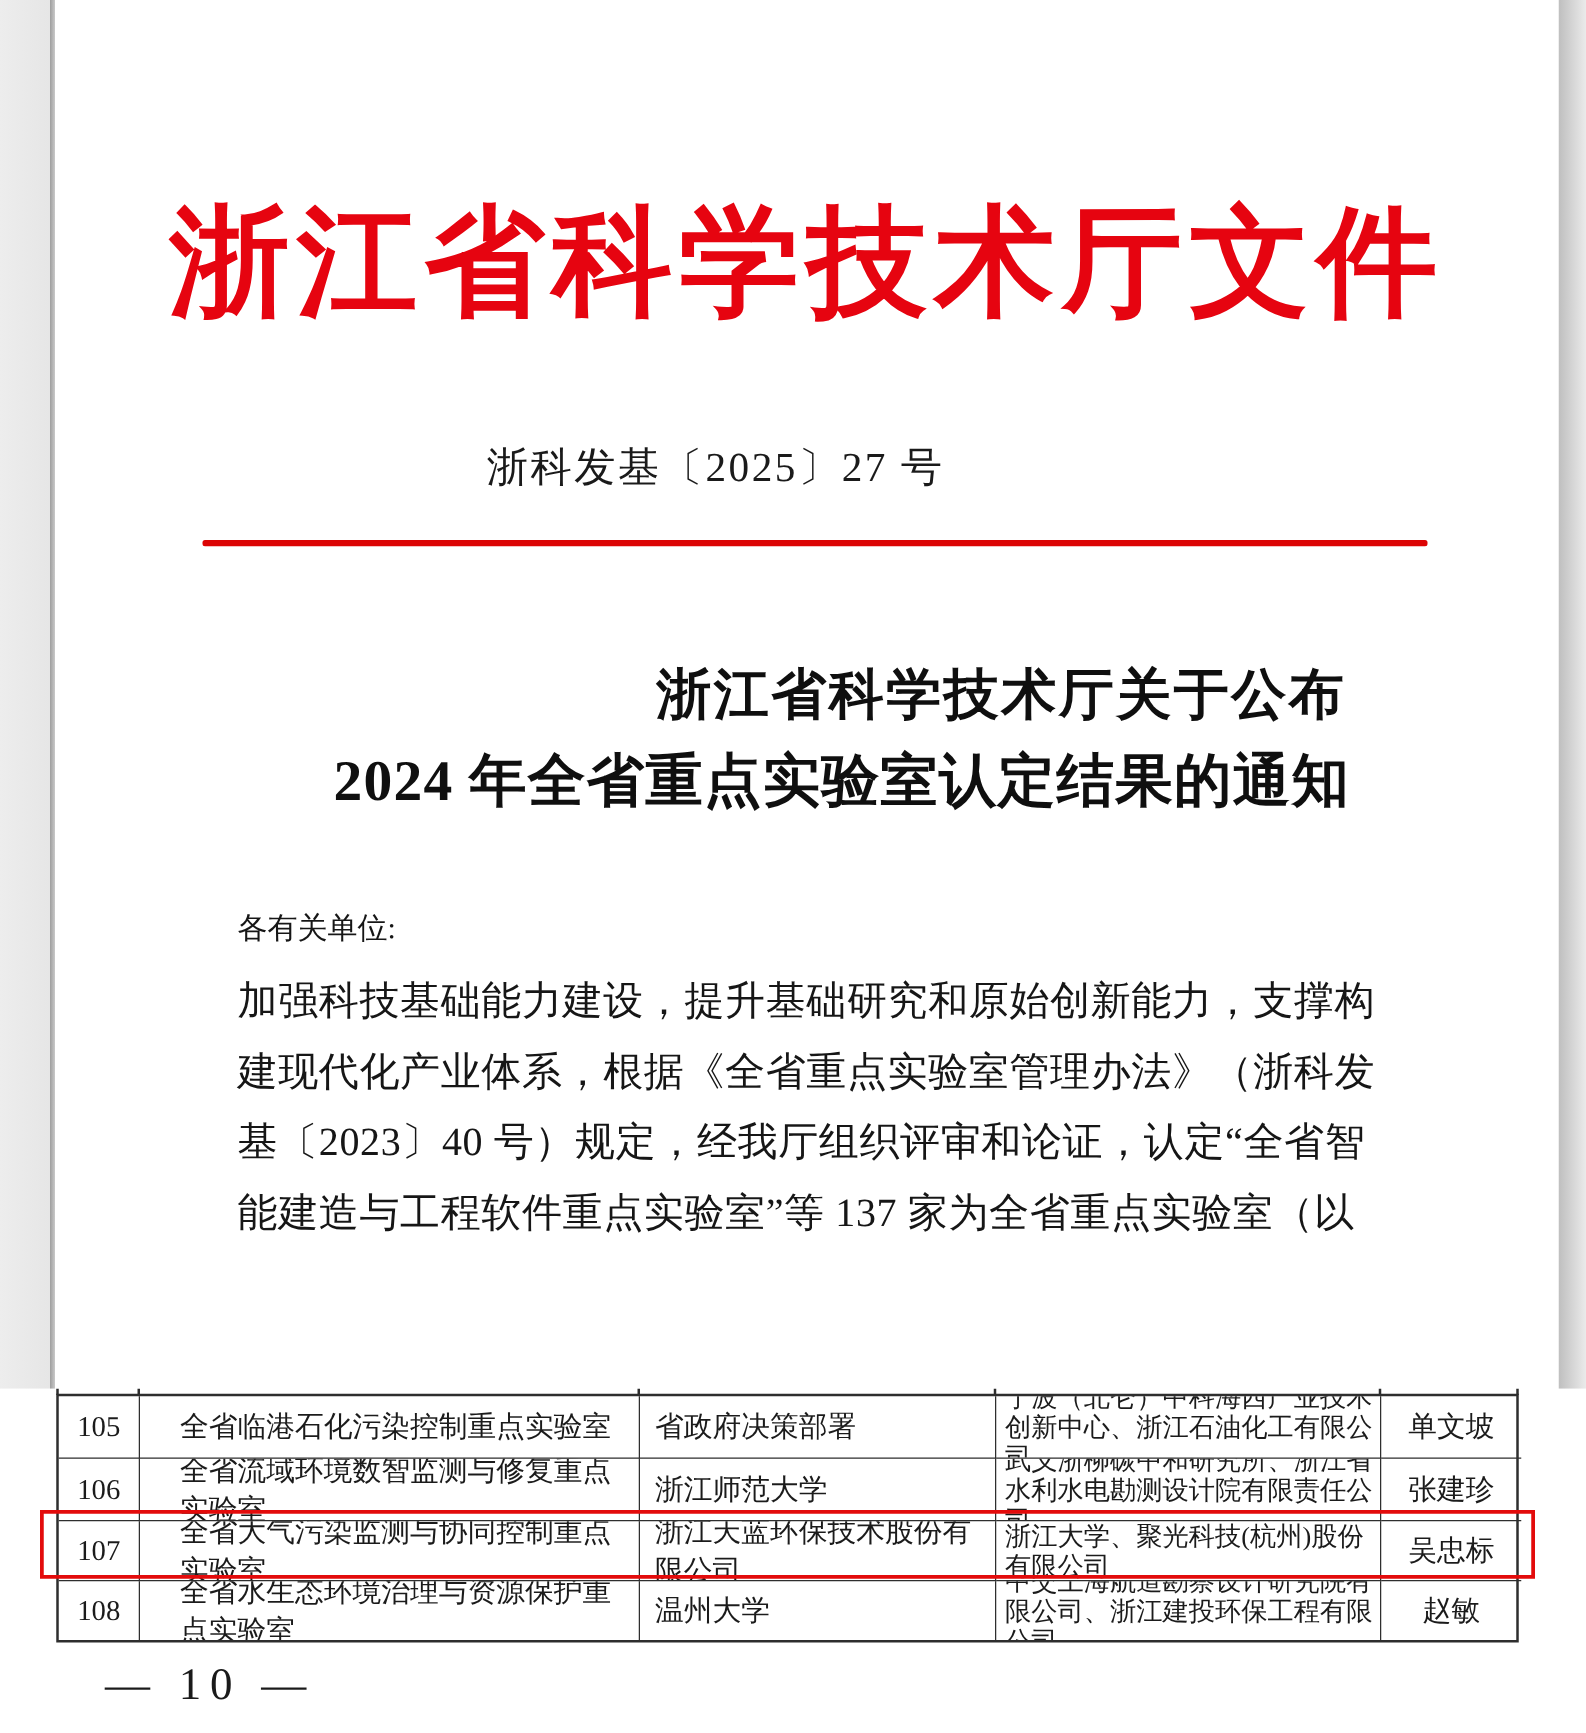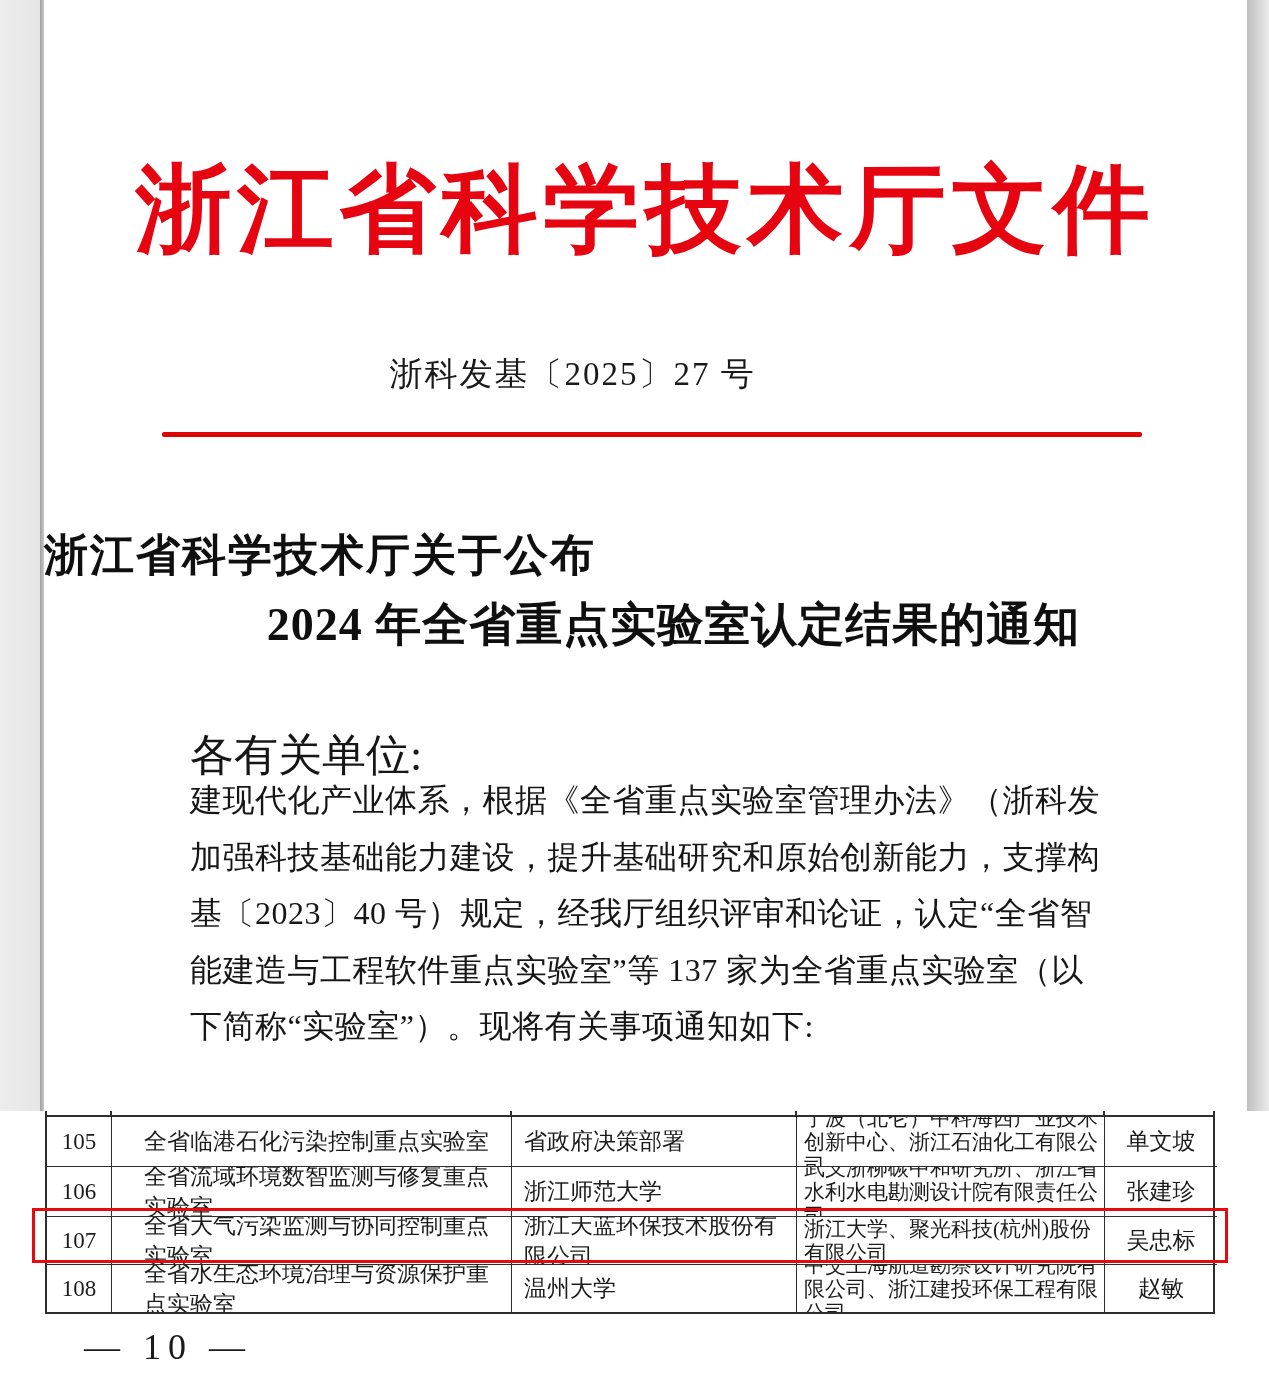--- a/index.html
+++ b/index.html
@@ -20,28 +20,28 @@
     font-size:96px;font-weight:bold;letter-spacing:6px;color:var(--title-red,#e60410);
     white-space:nowrap;
   }
   .doc-number{
     position:absolute;left:44px;top:352px;width:1057px;text-align:center;
     font-size:33px;letter-spacing:2px;color:#1a1a1a;white-space:nowrap;
   }
   .red-rule{position:absolute;left:162px;top:432px;width:980px;height:5px;
     background:var(--rule-red,#dc0404);border-radius:2px;}
   .subtitle-1{
-    position:absolute;left:44px;top:526px;width:1033px;text-align:left;
+    position:absolute;left:44px;top:526px;width:1033px;text-align:right;
     font-size:44px;font-weight:bold;letter-spacing:2px;color:#0f0f0f;white-space:nowrap;
   }
   .subtitle-2{
     position:absolute;left:44px;top:594px;width:1203px;text-align:center;
     font-size:46px;font-weight:bold;letter-spacing:1px;color:#0f0f0f;white-space:nowrap;padding-left:28px;
   }
-  .salutation{position:absolute;left:190px;top:726px;font-size:44px;color:#161616;}
+  .salutation{position:absolute;left:190px;top:726px;font-size:24px;color:#161616;}
   .body-lines{position:absolute;left:190px;top:772px;width:930px;font-size:32px;color:#161616;}
   .body-lines .bline{height:56.5px;line-height:56.5px;white-space:nowrap;letter-spacing:0.5px;}
   .body-lines .bline.indent{text-indent:64px;}
   
   .table-section{position:absolute;left:0;top:1111px;width:1269px;height:275px;background:#ffffff;}
   .stub{position:absolute;top:0;width:2px;height:5px;background:#2e2e2e;}
   .lab-table{
     position:absolute;left:45px;top:4px;width:1170px;
     display:grid;grid-template-columns:65px 400px 285px 308px 112px;
     grid-template-rows:50px 50px 48px 47px;
@@ -85,25 +85,24 @@
     <div class="doc-number">浙科发基〔2025〕27 号</div>
 
     <div class="red-rule"></div>
 
     <div class="subtitle-1">浙江省科学技术厅关于公布</div>
     <div class="subtitle-2">2024 年全省重点实验室认定结果的通知</div>
 
     <div class="salutation">各有关单位:</div>
 
     <div class="body-lines">
+      <div class="bline">加强科技基础能力建设，提升基础研究和原始创新能力，支撑构</div>
       <div class="bline">建现代化产业体系，根据《全省重点实验室管理办法》（浙科发</div>
-      <div class="bline">加强科技基础能力建设，提升基础研究和原始创新能力，支撑构</div>
       <div class="bline">基〔2023〕40 号）规定，经我厅组织评审和论证，认定“全省智</div>
       <div class="bline">能建造与工程软件重点实验室”等 137 家为全省重点实验室（以</div>
-      <div class="bline">下简称“实验室”）。现将有关事项通知如下:</div>
     </div>
   </div>
 
   <div class="table-section">
 
     <div class="stub" style="left:45px"></div>
     <div class="stub" style="left:110px"></div>
     <div class="stub" style="left:510px"></div>
     <div class="stub" style="left:795px"></div>
     <div class="stub" style="left:1103px"></div>

